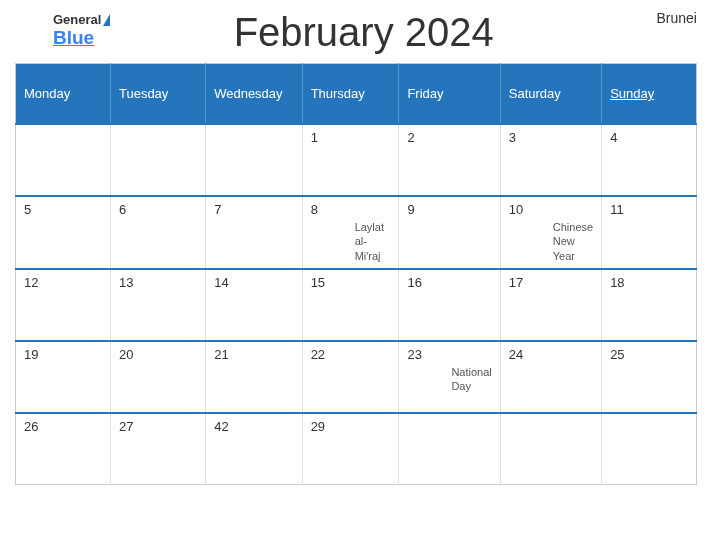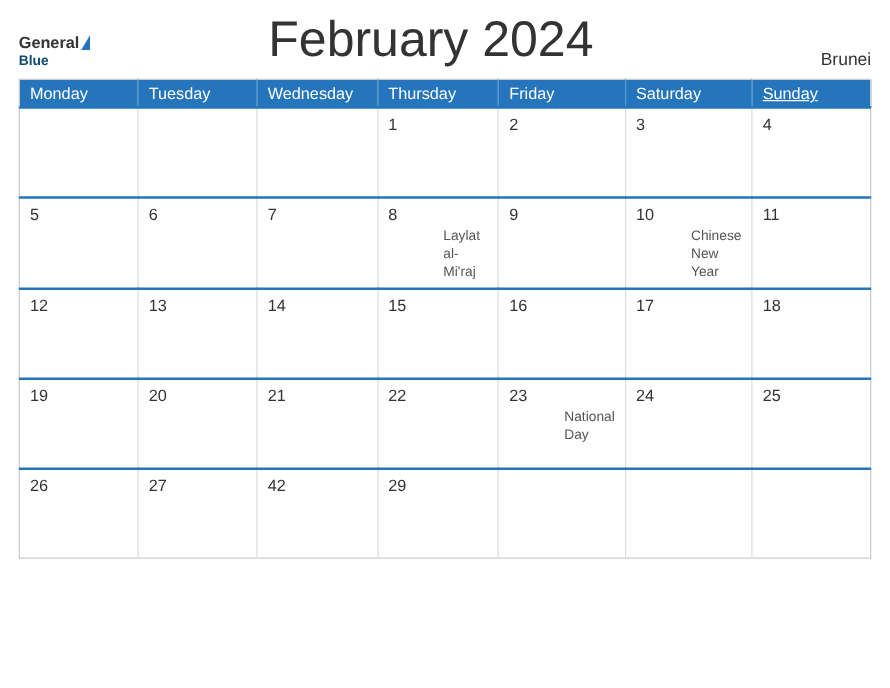--- a/index.html
+++ b/index.html
@@ -11,40 +11,42 @@
       overflow: hidden;
     }
     .calendar-container {
       width: 712px;
       height: 550px;
       padding: 10px 15px;
       background: #fff;
     }
     .header-row {
       display: flex;
-      align-items: flex-end;
+      align-items: flex-start;
       justify-content: space-between;
       margin-bottom: 8px;
+      margin-left: 38px;
     }
     .logo-area {
       display: flex;
       flex-direction: column;
       align-items: flex-start;
     }
     .logo-general {
       font-size: 13px;
       font-weight: bold;
       color: #333;
       line-height: 1.1;
     }
     .logo-blue {
-      font-size: 11px;
+      font-size: 19px;
       font-weight: bold;
-      color: #0c4a6e;
+      color: #3b82f6;
       line-height: 1.1;
+      text-decoration: underline;
     }
     .logo-triangle {
       display: inline-block;
       width: 0;
       height: 0;
       border-left: 7px solid transparent;
       border-right: 0px solid transparent;
       border-bottom: 12px solid #2575bc;
       margin-left: 2px;
       vertical-align: middle;
@@ -65,21 +67,21 @@
       width: 100%;
       border-collapse: collapse;
       border: 1px solid #ccc;
     }
     .calendar-table thead tr th {
       background: #2575bc;
       color: #fff;
       font-size: 13px;
       font-weight: normal;
       text-align: left;
-      padding: 3px 8px;
+      padding: 22px 8px;
       border-right: 1px solid #5599cc;
     }
     .calendar-table thead tr th:last-child {
       border-right: none;
       text-decoration: underline;
     }
     .calendar-table tbody tr {
       border-top: 2px solid #2575bc;
     }
     .calendar-table tbody tr td {

